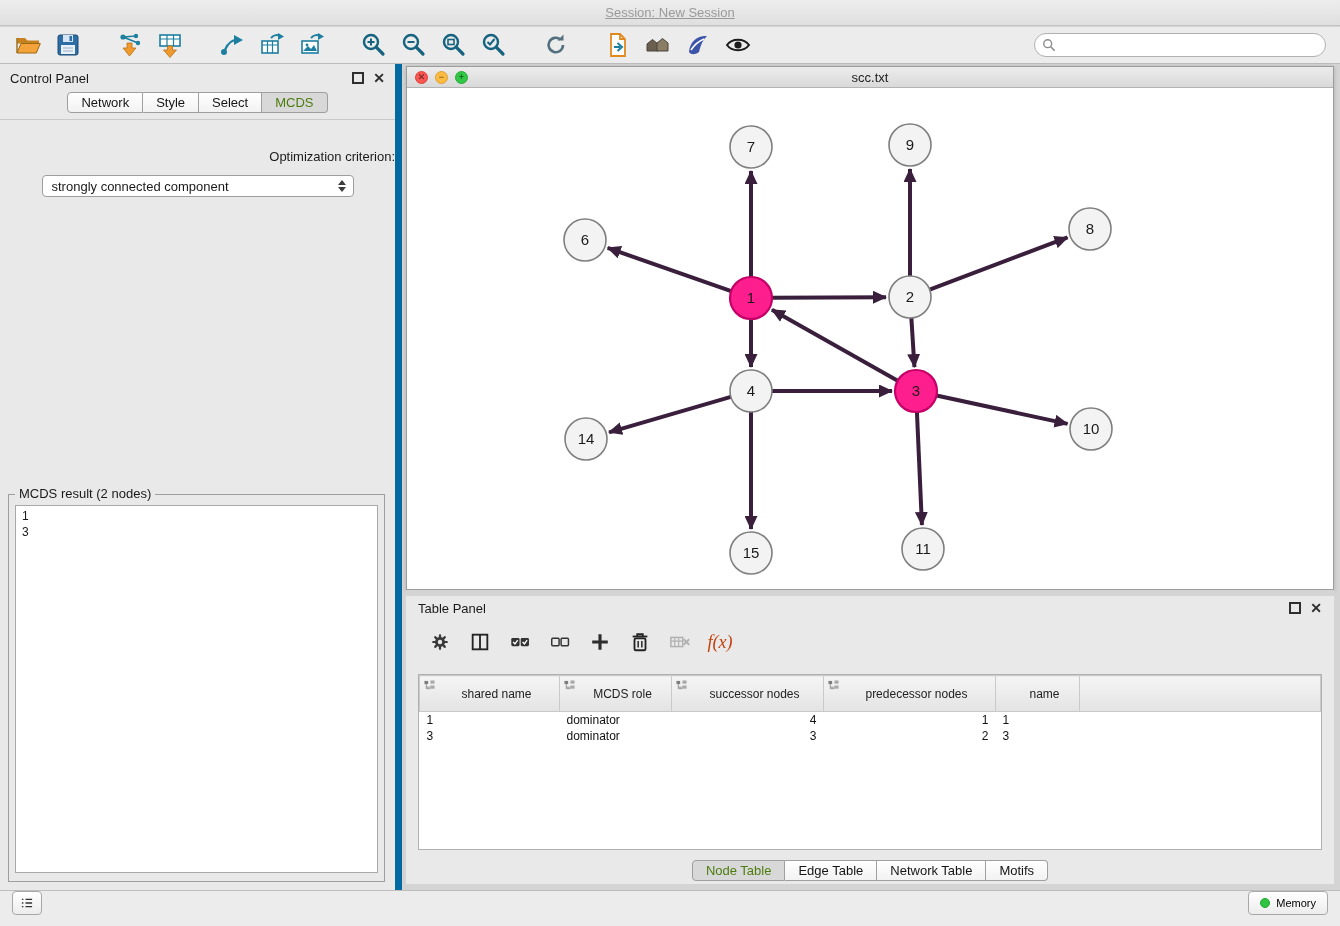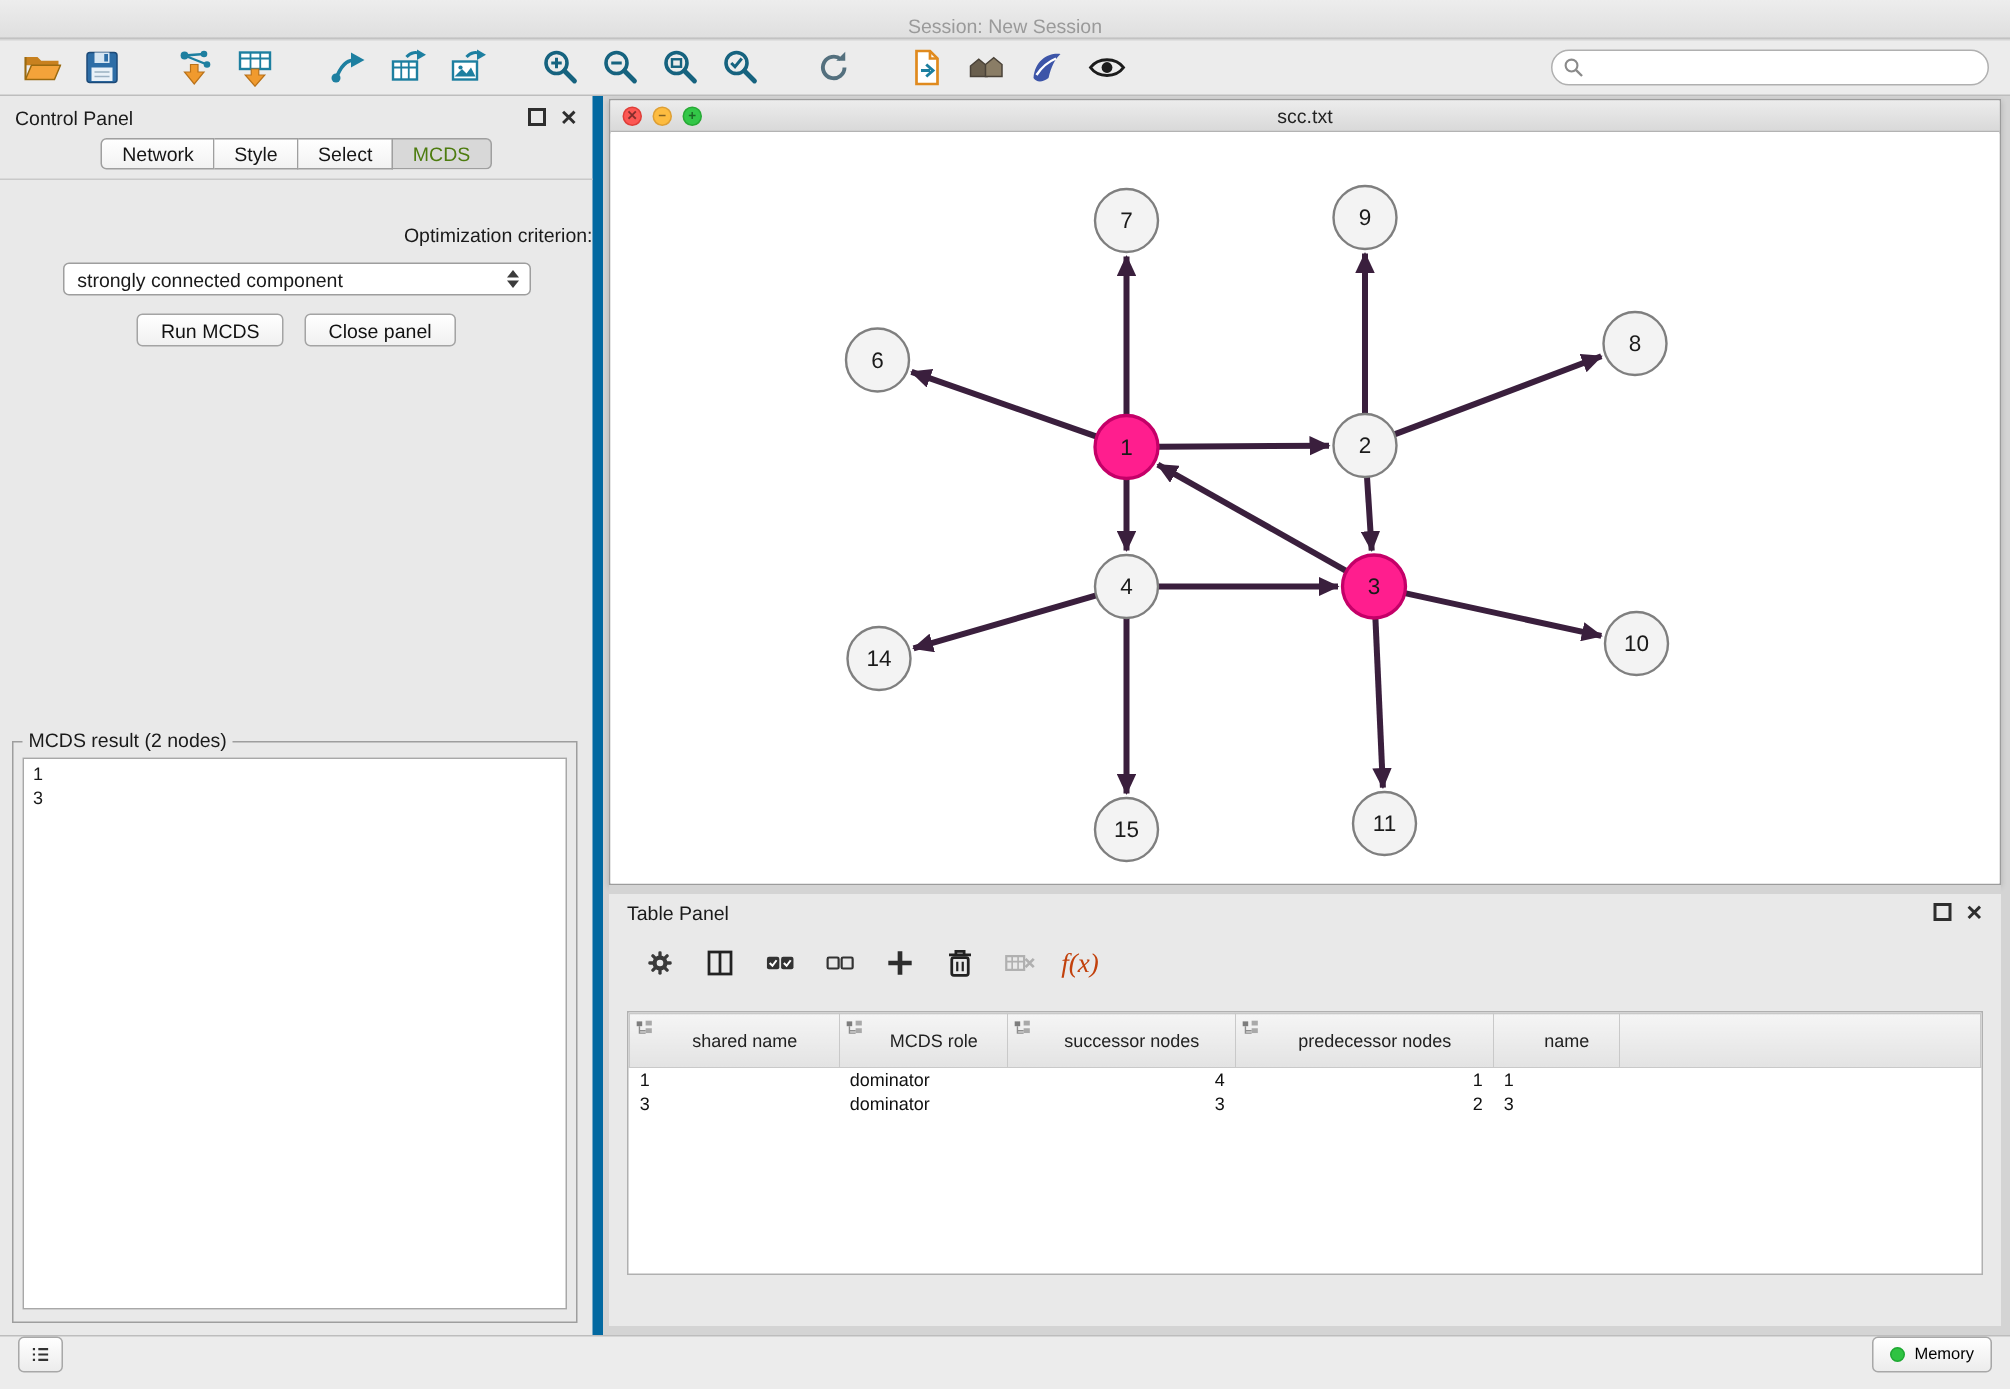--- a/index.html
+++ b/index.html
@@ -2,21 +2,21 @@
 <html><head>
 <meta charset="utf-8">
 <style>
   * { margin:0; padding:0; box-sizing:border-box; }
   html,body { width:1340px; height:926px; overflow:hidden; }
   body { background:#d4d4d4; font-family:"Liberation Sans", sans-serif; font-size:13px; color:#1a1a1a; position:relative; }
 
   
   .titlebar { position:absolute; left:0; top:0; right:0; height:26px;
     background:linear-gradient(#ededed,#dfdfdf); border-bottom:1px solid #c2c2c2;
-    display:flex; align-items:flex-end; justify-content:center; color:#9a9a9a; }
+    display:flex; align-items:center; justify-content:center; color:#9a9a9a;text-decoration:underline; }
 
   
   .toolbar { position:absolute; left:0; top:27px; right:0; height:37px; background:#ececec;
     border-bottom:1px solid #bdbdbd; display:flex; align-items:center; padding:0 10px; }
   .tb-btn { width:36px; height:32px; display:flex; align-items:center; justify-content:center;
     background:transparent; border:none; cursor:default; }
   .tb-btn svg { width:26px; height:26px; }
   .ml-grp { margin-left:26px; }
   .ml-sm { margin-left:4px; }
   .search-wrap { margin-left:auto; margin-right:4px; position:relative; }
@@ -258,24 +258,20 @@
   <div class="opt-label">Optimization criterion:</div>
 
   <div class="cp-select">
     <span>strongly connected component</span>
     <span class="spin">
         <i class="up"></i>
         <i class="dn"></i>
       </span>
   </div>
 
-  <div class="cp-buttons">
-    <button class="btn">Run MCDS</button>
-    <button class="btn">Close panel</button>
-  </div>
 
   <div class="result-fieldset">
     <span class="result-legend">MCDS result (2 nodes)</span>
     <div class="result-box">
       <div>1</div>
       <div>3</div>
     </div>
   </div>
 </div>
 
@@ -466,20 +462,26 @@
           <td>dominator</td>
           <td class="num">3</td>
           <td class="num">2</td>
           <td>3</td>
           <td></td>
         </tr>
       </tbody>
     </table>
   </div>
 
+  <div class="tp-tabs seg">
+    <div class="tab active">Node Table</div>
+    <div class="tab">Edge Table</div>
+    <div class="tab">Network Table</div>
+    <div class="tab">Motifs</div>
+  </div>
 </div>
 
 <div class="statusbar">
   <button class="list-btn">
     <svg viewBox="0 0 24 22" width="18" height="16">
       <g stroke="#333" stroke-width="2">
         <path d="M5 6h2 M10 6h9 M5 11h2 M10 11h9 M5 16h2 M10 16h9"></path>
       </g>
     </svg>
   </button>

